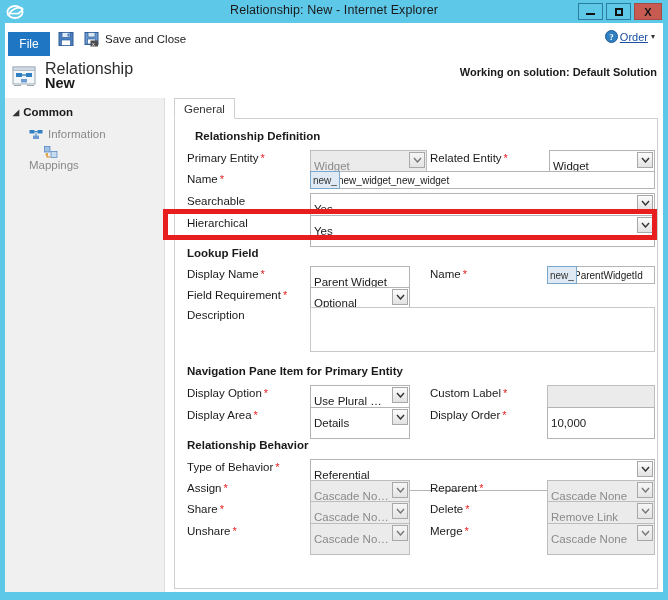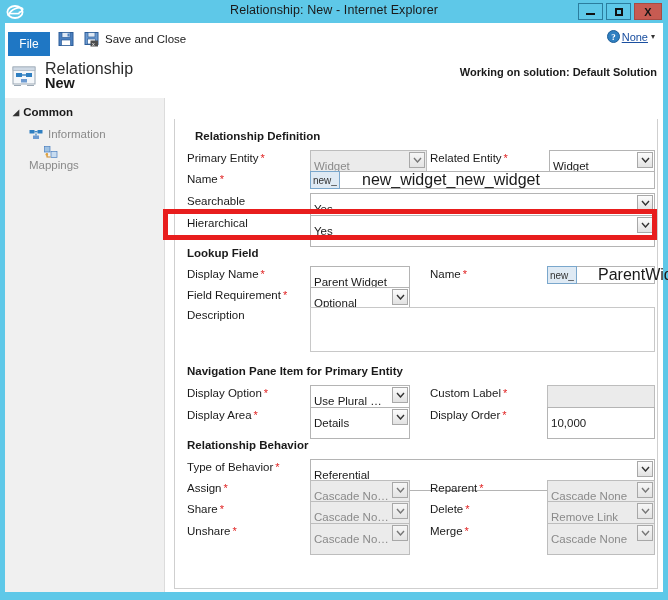--- a/index.html
+++ b/index.html
@@ -227,22 +227,22 @@
     font-size: 10px; color: #333;
     display: flex; align-items: center; justify-content: center;
     padding: 0 2px;
     z-index: 2;
   }
   .prefixwrap .main {
     position: absolute; top: 0; left: 0;
     height: 18px;
     border: 1px solid #b4b4b4;
     background: #ffffff;
-    font-size: 16px; color: #1a1a1a;
-    display: flex; align-items: center; padding-left: 24px;
+    font-size: 10px; color: #1a1a1a;
+    display: flex; align-items: center;
   }
   .prefixwrap .main span { padding-left: 3px; }
 
   .area {
     position: absolute;
     border: 1px solid #c8c8c8;
     background: #ffffff;
   }
 
   
@@ -317,21 +317,21 @@
       <span>Save and Close</span>
     </div>
 
     <div id="help-area">
       <span id="help-icon">
         <svg width="13" height="13" viewBox="0 0 13 13">
           <circle cx="6.5" cy="6.5" r="6" fill="#2f7fc1" stroke="#1d5d96"></circle>
           <text x="6.5" y="9.8" font-size="9" fill="#ffffff" text-anchor="middle" font-family="Liberation Serif, serif" font-weight="bold">?</text>
         </svg>
       </span>
-      <span id="help-label">None</span>
+      <span id="help-label">Order</span>
       <span id="help-caret">▾</span>
     </div>
   </div>
 
   <div id="bodyarea">
 
     <div id="headerstrip">
       <span id="rel-icon">
         <svg width="26" height="24" viewBox="0 0 26 24">
           <rect x="1" y="2" width="22" height="17" fill="#f4f7fa" stroke="#9aa7b4"></rect>
@@ -375,20 +375,23 @@
             <path d="M3 8 L3 12 L6.5 12" stroke="#d08b2a" stroke-width="1.1" fill="none"></path>
             <circle cx="2.8" cy="9.5" r="1.3" fill="#e0a33c"></circle>
           </svg>
         </span>
         <span>Mappings</span>
       </div>
     </div>
 
     <div id="formpanel">
 
+      <div id="tabrow">
+        <div id="tab-general">General</div>
+      </div>
 
       <div id="formbody">
 
         <div class="section-title" style="left:20px; top:11px;">Relationship Definition</div>
 
         <div class="flabel" style="left:12px; top:33px;">
           <span>Primary Entity</span><span class="req">*</span>
         </div>
         <div class="sel dis" style="left:135px; top:31px; width:117px;">
           <span class="valtext">Widget</span>

